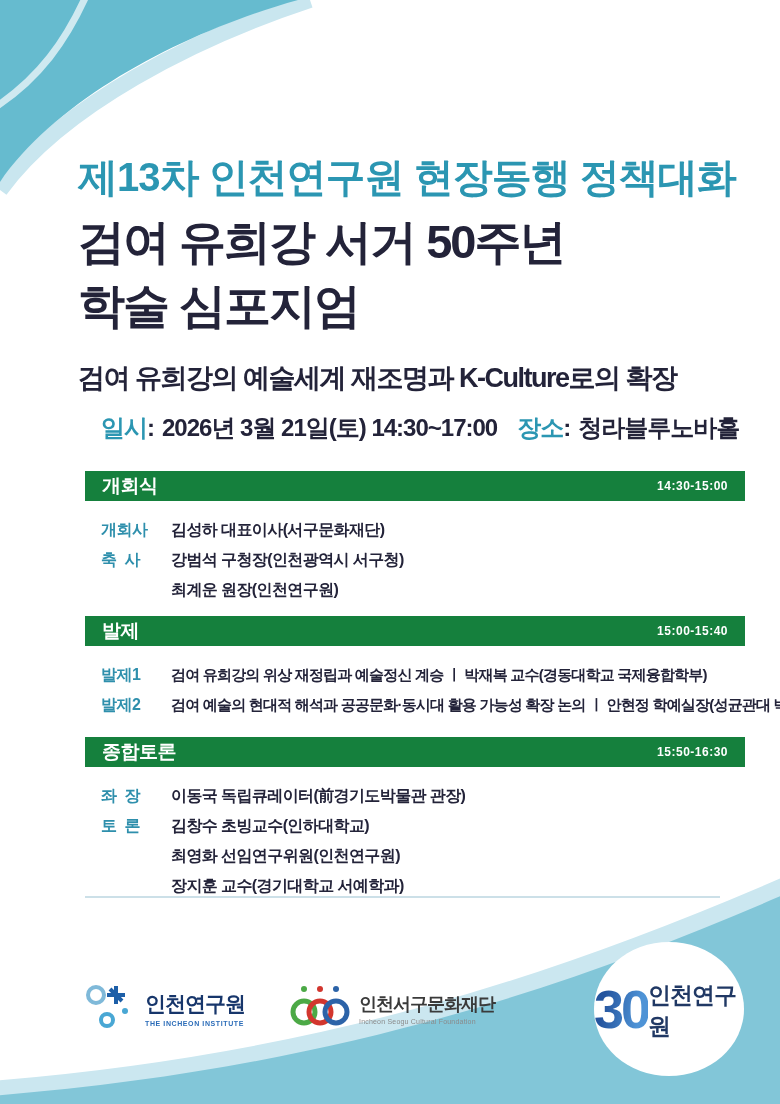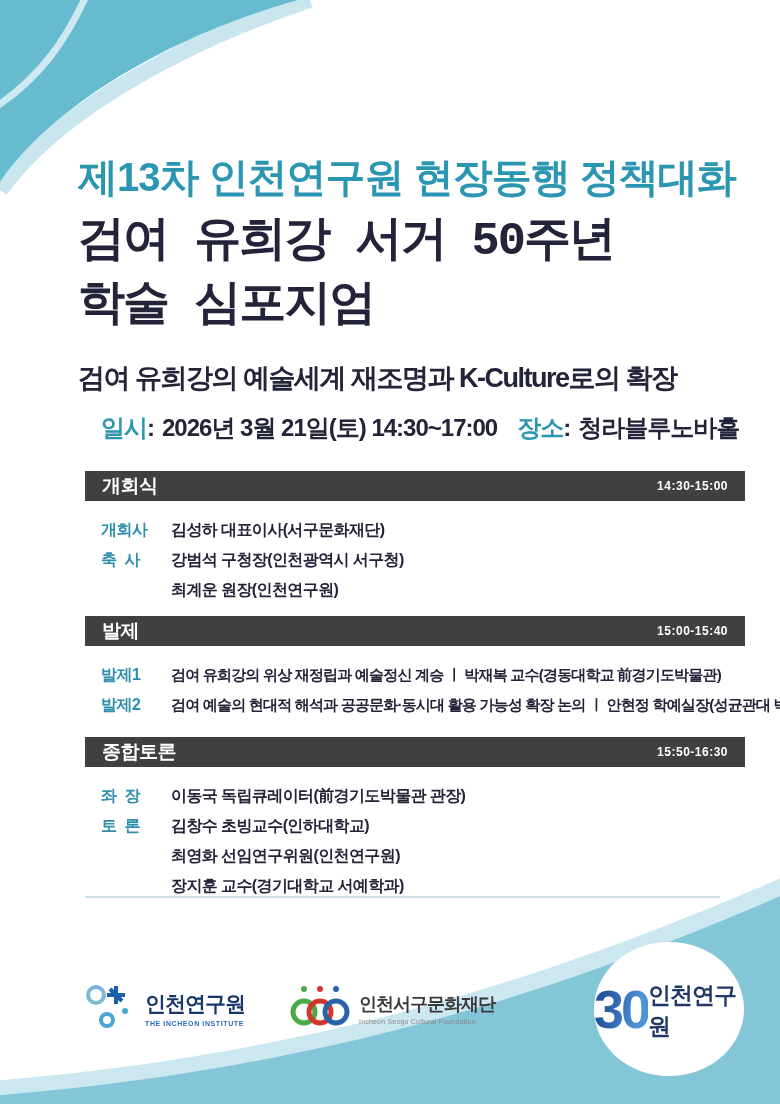--- a/index.html
+++ b/index.html
@@ -8,33 +8,33 @@
 
   
   .decor-top{position:absolute;top:0;left:0;}
   .decor-bottom{position:absolute;left:0;top:864px;}
 
   
   .header{position:absolute;left:78px;right:30px;top:0;}
   .kicker{position:absolute;top:150px;left:0;font-size:40px;font-weight:800;
           color:#2B96B2;letter-spacing:-1px;white-space:nowrap;}
   .main-title{position:absolute;top:210px;left:0;font-size:47px;font-weight:800;
-          color:#232339;letter-spacing:-2px;line-height:64px;white-space:nowrap;font-family:Liberation Mono, monospace;}
+          color:#232339;letter-spacing:-2px;line-height:64px;white-space:nowrap;}
   .subtitle{position:absolute;top:352px;left:0;font-size:27px;font-weight:800;
           color:#232339;letter-spacing:-1.5px;white-space:nowrap;margin-top:8px;}
   .infoline{position:absolute;top:412px;left:0;font-size:24px;font-weight:800;
           color:#232339;letter-spacing:-1px;white-space:nowrap;margin-left:23px;}
   .infoline .lbl{color:#2B96B2;}
   .infoline .sep{margin-right:8px;}
   .infoline .gap{display:inline-block;width:20px;}
 
   
   .section{position:absolute;left:85px;width:660px;}
   .sec-1{top:471px;} .sec-2{top:616px;} .sec-3{top:737px;}
-  .bar{height:30px;background:#404040;color:#ffffff;display:flex;
+  .bar{height:30px;background:#15803d;color:#ffffff;display:flex;
        align-items:center;justify-content:space-between;padding:0 17px;box-sizing:border-box;}
   .bar-title{font-size:19px;font-weight:800;letter-spacing:-0.5px;}
   .bar-time{font-size:12px;font-weight:700;letter-spacing:0.5px;}
   .rows{margin-top:14px;padding-left:16px;}
   .row{height:30px;display:flex;align-items:center;}
   .row-label{width:70px;flex:0 0 70px;color:#2E8FAC;font-size:16px;font-weight:800;
              letter-spacing:-0.5px;white-space:pre;}
   .row-text{color:#232339;font-size:16px;font-weight:700;letter-spacing:-0.6px;white-space:nowrap;}
   .sec-2 .row-text{font-size:15px;letter-spacing:-0.8px;}
 
@@ -109,21 +109,21 @@
   </div>
 
   <div class="section sec-2">
     <div class="bar">
       <span class="bar-title">발제</span>
       <span class="bar-time">15:00-15:40</span>
     </div>
     <div class="rows">
       <div class="row">
         <span class="row-label">발제1</span>
-        <span class="row-text">검여 유희강의 위상 재정립과 예술정신 계승 ㅣ 박재복 교수(경동대학교 前경기도박물관)</span>
+        <span class="row-text">검여 유희강의 위상 재정립과 예술정신 계승 ㅣ 박재복 교수(경동대학교 국제융합학부)</span>
       </div>
       <div class="row">
         <span class="row-label">발제2</span>
         <span class="row-text">검여 예술의 현대적 해석과 공공문화·동시대 활용 가능성 확장 논의 ㅣ 안현정 학예실장(성균관대 박물관)</span>
       </div>
     </div>
   </div>
 
   <div class="section sec-3">
     <div class="bar">

